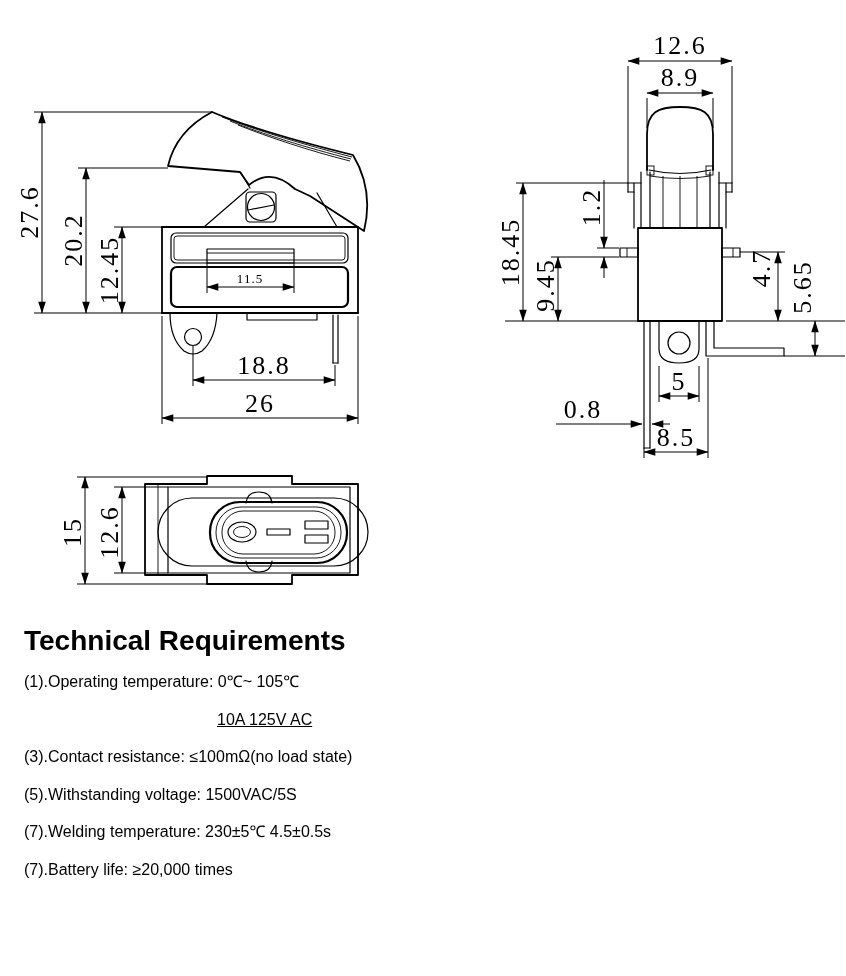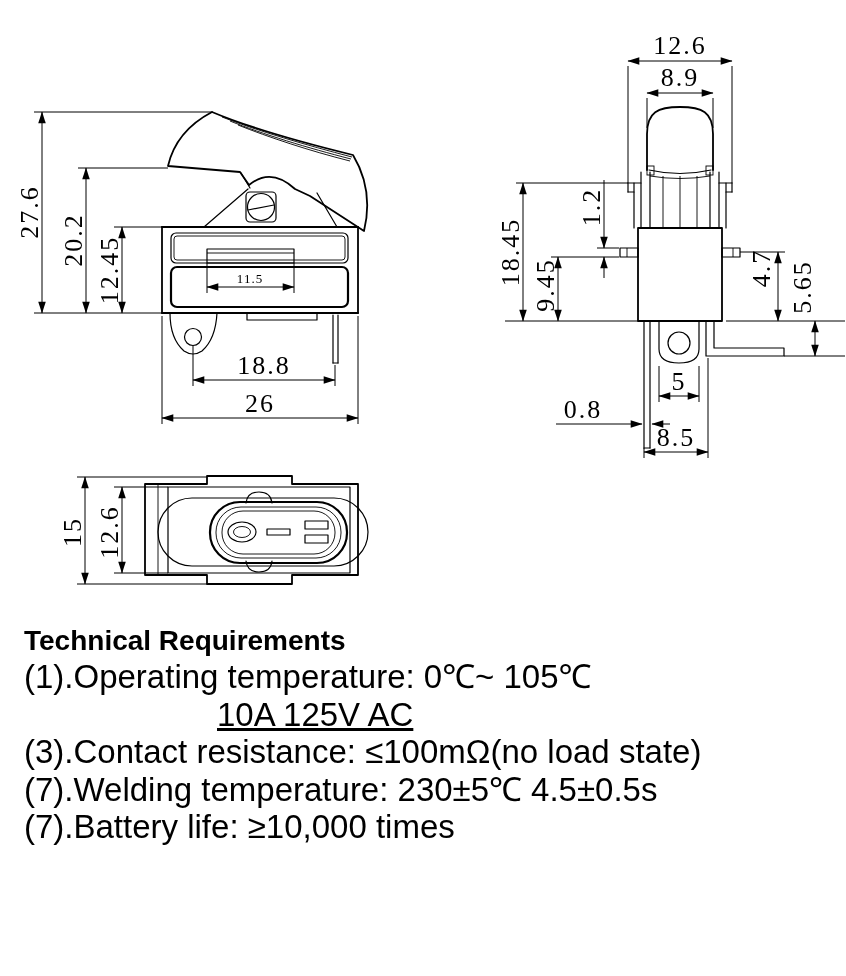--- a/index.html
+++ b/index.html
@@ -7,22 +7,22 @@
         font-family:"Liberation Sans",sans-serif;color:#000;}
   svg{position:absolute;left:0;top:0;}
   .ol{fill:none;stroke:#000;stroke-width:1.8;stroke-linejoin:round;stroke-linecap:round;}
   .ol2{fill:none;stroke:#000;stroke-width:1.2;stroke-linejoin:round;stroke-linecap:round;}
   .ol3{fill:none;stroke:#000;stroke-width:2.2;stroke-linejoin:round;}
   .thin{fill:none;stroke:#000;stroke-width:0.9;}
   .dim{fill:none;stroke:#000;stroke-width:1;}
   .dimtxt{font-family:"Liberation Serif",serif;font-size:26px;letter-spacing:2px;fill:#000;}
   .dimtxt-sm{font-family:"Liberation Serif",serif;font-size:13px;letter-spacing:1px;fill:#000;}
   .tech{position:absolute;left:24px;top:624px;width:790px;}
-  .tech-title{font-size:28px;font-weight:bold;line-height:34px;letter-spacing:0px;}
-  .tech-line{font-size:33px;line-height:37.5px;white-space:pre;}
+  .tech-title{font-size:28px;font-weight:bold;line-height:34px;margin-bottom:5px;letter-spacing:0px;}
+  .tech-line{font-size:16px;line-height:37.5px;white-space:pre;}
   .tech-line.indent{padding-left:193px;text-decoration:underline;}
 </style>
 </head>
 <body>
 
 <div id="page">
 
 <svg width="846" height="620" viewBox="0 0 846 620">
   <defs>
     <marker id="arr" viewBox="0 0 12 8" refX="11" refY="4" markerWidth="13" markerHeight="8.6" orient="auto-start-reverse" markerUnits="userSpaceOnUse">
@@ -229,17 +229,18 @@
       <text class="dimtxt" x="118" y="532" text-anchor="middle" transform="rotate(-90 118 532)">12.6</text>
     </g>
   </g>
 </svg>
 
   <div class="tech">
     <div class="tech-title">Technical Requirements</div>
     <div class="tech-line">(1).Operating temperature: 0℃~ 105℃</div>
     <div class="tech-line indent">10A 125V AC</div>
     <div class="tech-line">(3).Contact resistance: ≤100mΩ(no load state)</div>
+    <div class="tech-line">(5).Withstanding voltage: 1500VAC/5S</div>
     <div class="tech-line">(7).Welding temperature: 230±5℃ 4.5±0.5s</div>
-    <div class="tech-line">(7).Battery life: ≥10,000 times</div>
+    <div class="tech-line">(7).Battery life: ≥20,000 times</div>
   </div>
 
 </div>
 
 </body></html>

